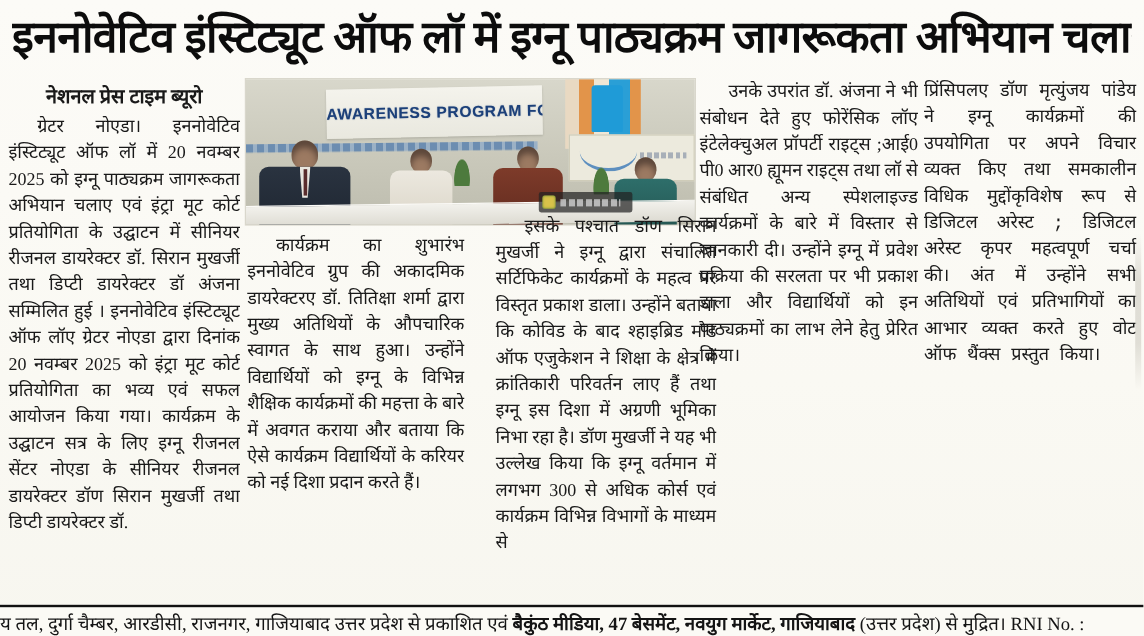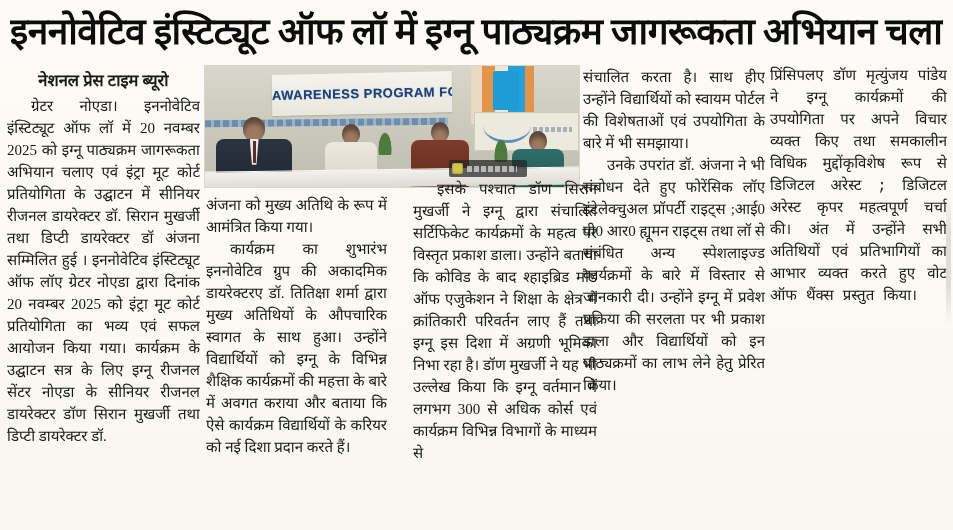--- a/index.html
+++ b/index.html
@@ -164,33 +164,34 @@
       <span class="wm-lines"></span>
     </div>
   </div>
 
   <div class="col c1">
     <div class="byline">नेशनल प्रेस टाइम ब्यूरो</div>
     <p class="indent">ग्रेटर नोएडा। इननोवेटिव इंस्टिट्यूट ऑफ लॉ में 20 नवम्बर 2025 को इग्नू पाठ्यक्रम जागरूकता अभियान चलाए एवं  इंट्रा मूट कोर्ट प्रतियोगिता के उद्घाटन में सीनियर रीजनल डायरेक्टर डॉ. सिरान मुखर्जी तथा डिप्टी डायरेक्टर डॉ अंजना सम्मिलित हुई । इननोवेटिव इंस्टिट्यूट ऑफ लॉए ग्रेटर नोएडा द्वारा दिनांक 20 नवम्बर 2025 को इंट्रा मूट कोर्ट प्रतियोगिता का भव्य एवं सफल आयोजन किया गया। कार्यक्रम के उद्घाटन सत्र के लिए इग्नू रीजनल सेंटर नोएडा के सीनियर रीजनल डायरेक्टर डॉण सिरान मुखर्जी तथा डिप्टी डायरेक्टर डॉ.</p>
   </div>
 
   <div class="col c2">
-    <p>अंजना को मुख्य अतिथि के रूप में आमंत्रित किया गया।</p>
     <p class="indent">कार्यक्रम का शुभारंभ इननोवेटिव ग्रुप की अकादमिक डायरेक्टरए डॉ. तितिक्षा शर्मा द्वारा मुख्य अतिथियों के औपचारिक स्वागत के साथ हुआ। उन्होंने विद्यार्थियों को इग्नू के विभिन्न शैक्षिक कार्यक्रमों की महत्ता के बारे में अवगत कराया और बताया कि ऐसे कार्यक्रम विद्यार्थियों के करियर को नई दिशा प्रदान करते हैं।</p>
   </div>
 
   <div class="col c3">
     <p class="indent">इसके पश्चात डॉण सिरान मुखर्जी ने इग्नू द्वारा संचालित सर्टिफिकेट कार्यक्रमों के महत्व पर विस्तृत प्रकाश डाला। उन्होंने बताया कि कोविड के बाद श्हाइब्रिड मोड ऑफ एजुकेशन ने शिक्षा के क्षेत्र में क्रांतिकारी परिवर्तन लाए हैं तथा इग्नू इस दिशा में अग्रणी भूमिका निभा रहा है। डॉण मुखर्जी ने यह भी उल्लेख किया कि इग्नू वर्तमान में लगभग 300 से अधिक कोर्स एवं कार्यक्रम विभिन्न विभागों के माध्यम से</p>
   </div>
 
   <div class="col c4">
-    <p>संचालित करता है। साथ हीए उन्होंने विद्यार्थियों को स्वायम पोर्टल की विशेषताओं एवं उपयोगिता के बारे में भी समझाया।</p>
     <p class="indent">उनके उपरांत डॉ. अंजना ने भी संबोधन देते हुए फोरेंसिक लॉए इंटेलेक्चुअल प्रॉपर्टी राइट्स ;आई0 पी0 आर0 ह्यूमन राइट्स तथा लॉ से संबंधित अन्य स्पेशलाइज्ड कार्यक्रमों के बारे में विस्तार से जानकारी दी। उन्होंने इग्नू में प्रवेश प्रक्रिया की सरलता पर भी प्रकाश डाला और विद्यार्थियों को इन पाठ्यक्रमों का लाभ लेने हेतु प्रेरित किया।</p>
   </div>
 
   <div class="col c5">
     <p>प्रिंसिपलए डॉण मृत्युंजय पांडेय ने इग्नू कार्यक्रमों की उपयोगिता पर अपने विचार व्यक्त किए तथा समकालीन विधिक मुद्दोंकृविशेष रूप से डिजिटल अरेस्ट ;  डिजिटल अरेस्ट कृपर महत्वपूर्ण चर्चा की। अंत में उन्होंने सभी अतिथियों एवं प्रतिभागियों का आभार व्यक्त करते हुए वोट ऑफ थैंक्स प्रस्तुत किया।</p>
   </div>
 
   <div class="artifact"></div>
 
+  <div class="footer">
+    <span>य तल, दुर्गा चैम्बर, आरडीसी, राजनगर, गाजियाबाद उत्तर प्रदेश से प्रकाशित एवं </span><span class="bold">बैकुंठ मीडिया, 47 बेसमेंट, नवयुग मार्केट, गाजियाबाद</span><span>  (उत्तर प्रदेश) से मुद्रित। RNI No. :</span>
+  </div>
 
 </div>
 
 </body></html>

